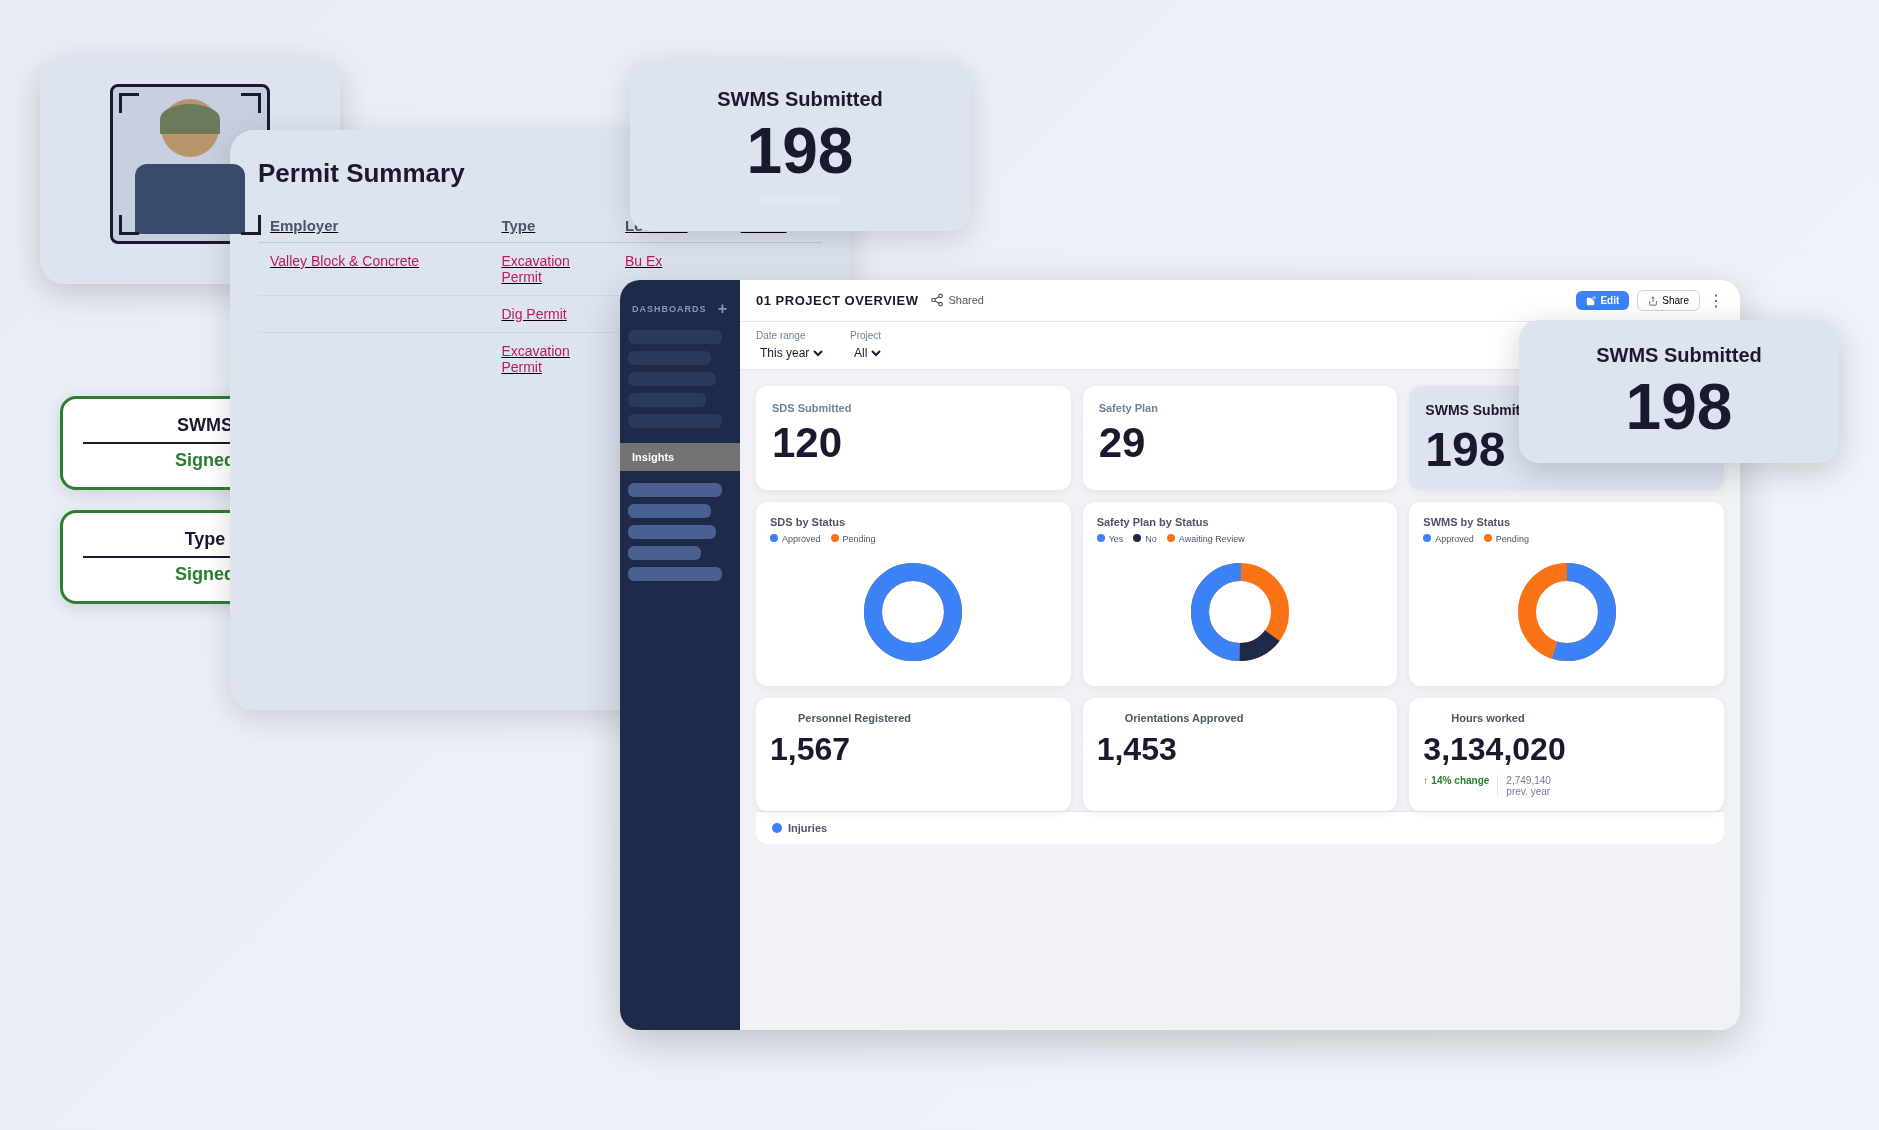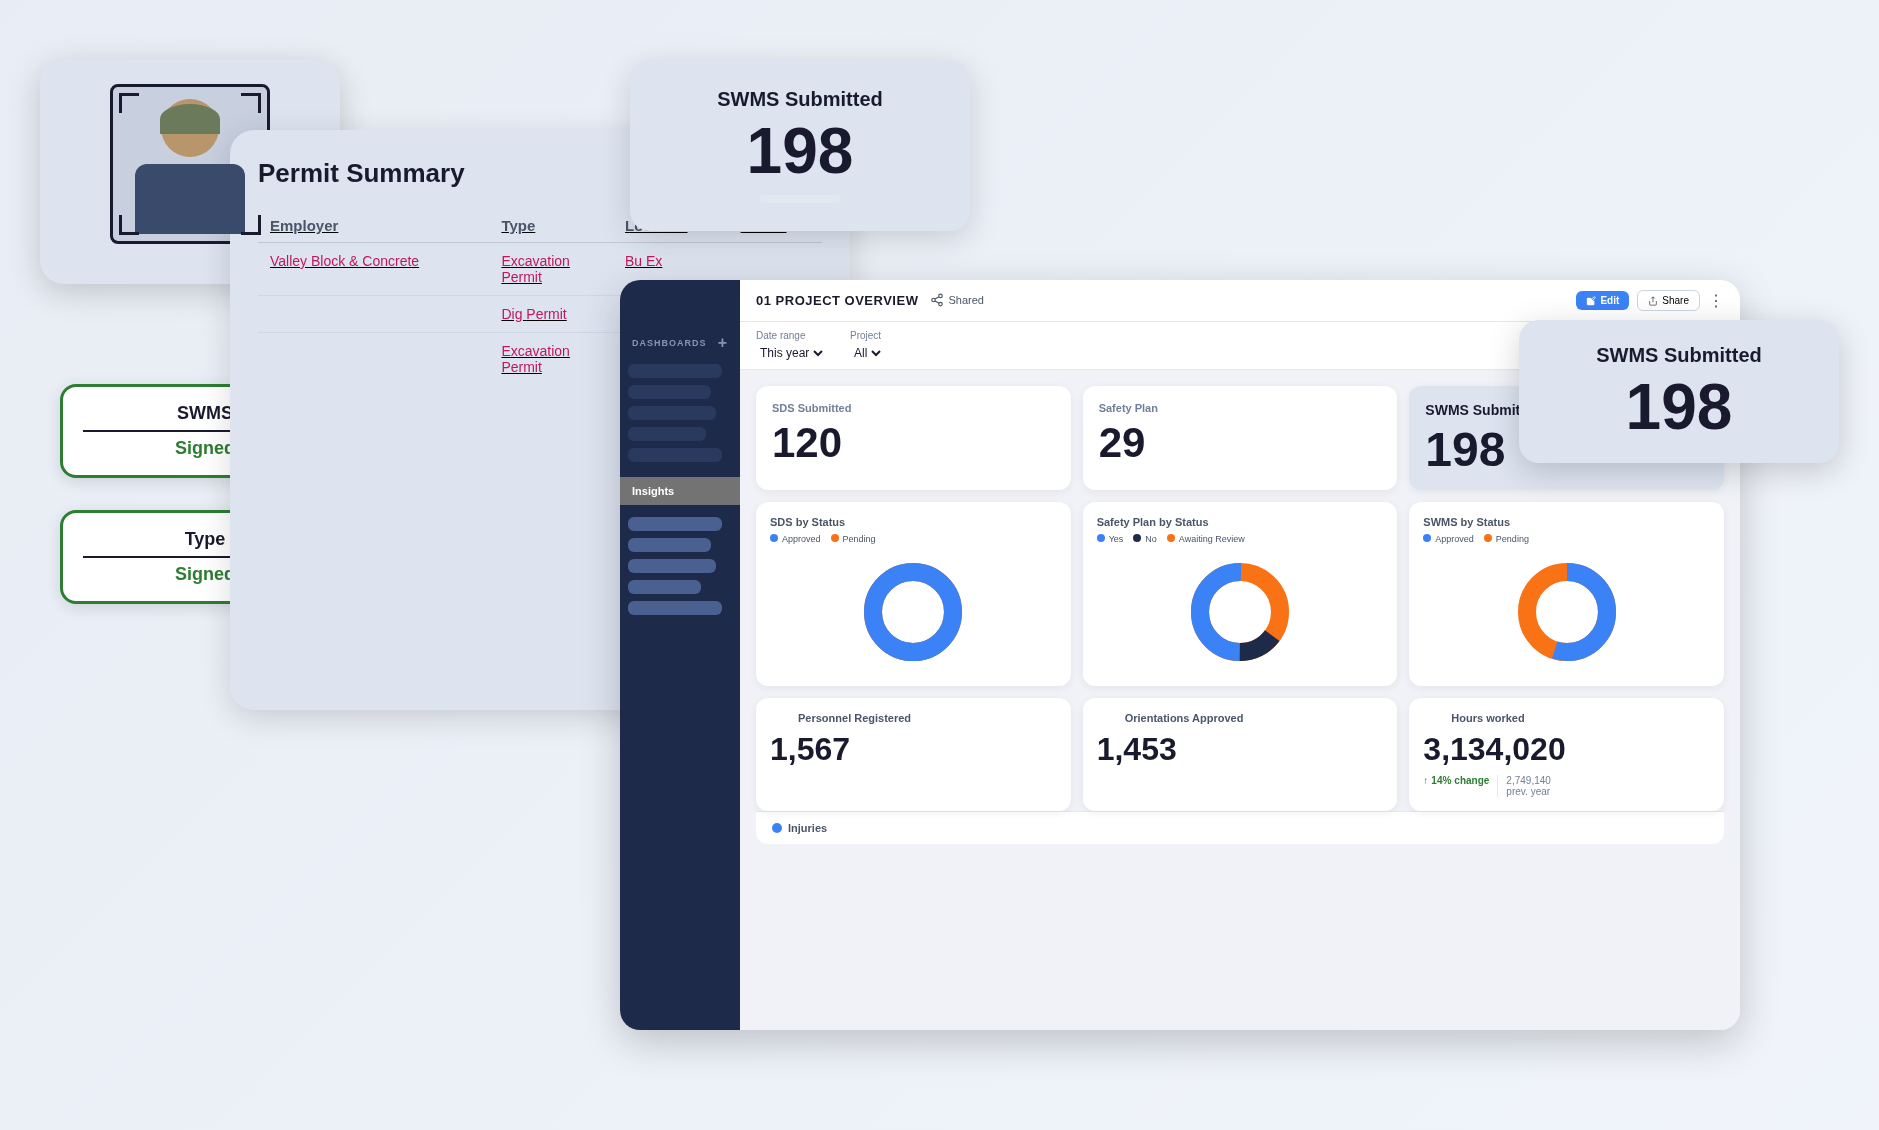--- a/index.html
+++ b/index.html
@@ -44,21 +44,21 @@
       background: #c8d0e0;
     }
     .corner-tl { position: absolute; top: 6px; left: 6px; border-width: 3px 0 0 3px; }
     .corner-tr { position: absolute; top: 6px; right: 6px; border-width: 3px 3px 0 0; }
     .corner-bl { position: absolute; bottom: 6px; left: 6px; border-width: 0 0 3px 3px; }
     .corner-br { position: absolute; bottom: 6px; right: 6px; border-width: 0 3px 3px 0; }
 
     
     .swms-card {
       position: absolute;
-      top: 384px;
+      top: 396px;
       left: 60px;
       width: 290px;
       background: white;
       border: 3px solid #2d7d32;
       border-radius: 16px;
       padding: 16px 20px;
       box-shadow: 0 4px 16px rgba(0,0,0,0.12);
       text-align: center;
     }
     .ptps-card {
@@ -187,21 +187,20 @@
     .db-sidebar-header {
       font-size: 9px;
       font-weight: 700;
       color: #8896b0;
       letter-spacing: 1px;
       text-transform: uppercase;
       padding: 8px 12px;
       display: flex;
       align-items: center;
       justify-content: space-between;
-      margin-top: 34px;
     }
     .sidebar-plus {
       color: #8896b0;
       font-size: 16px;
       cursor: pointer;
     }
     .sidebar-menu-items {
       display: flex;
       flex-direction: column;
       gap: 4px;

